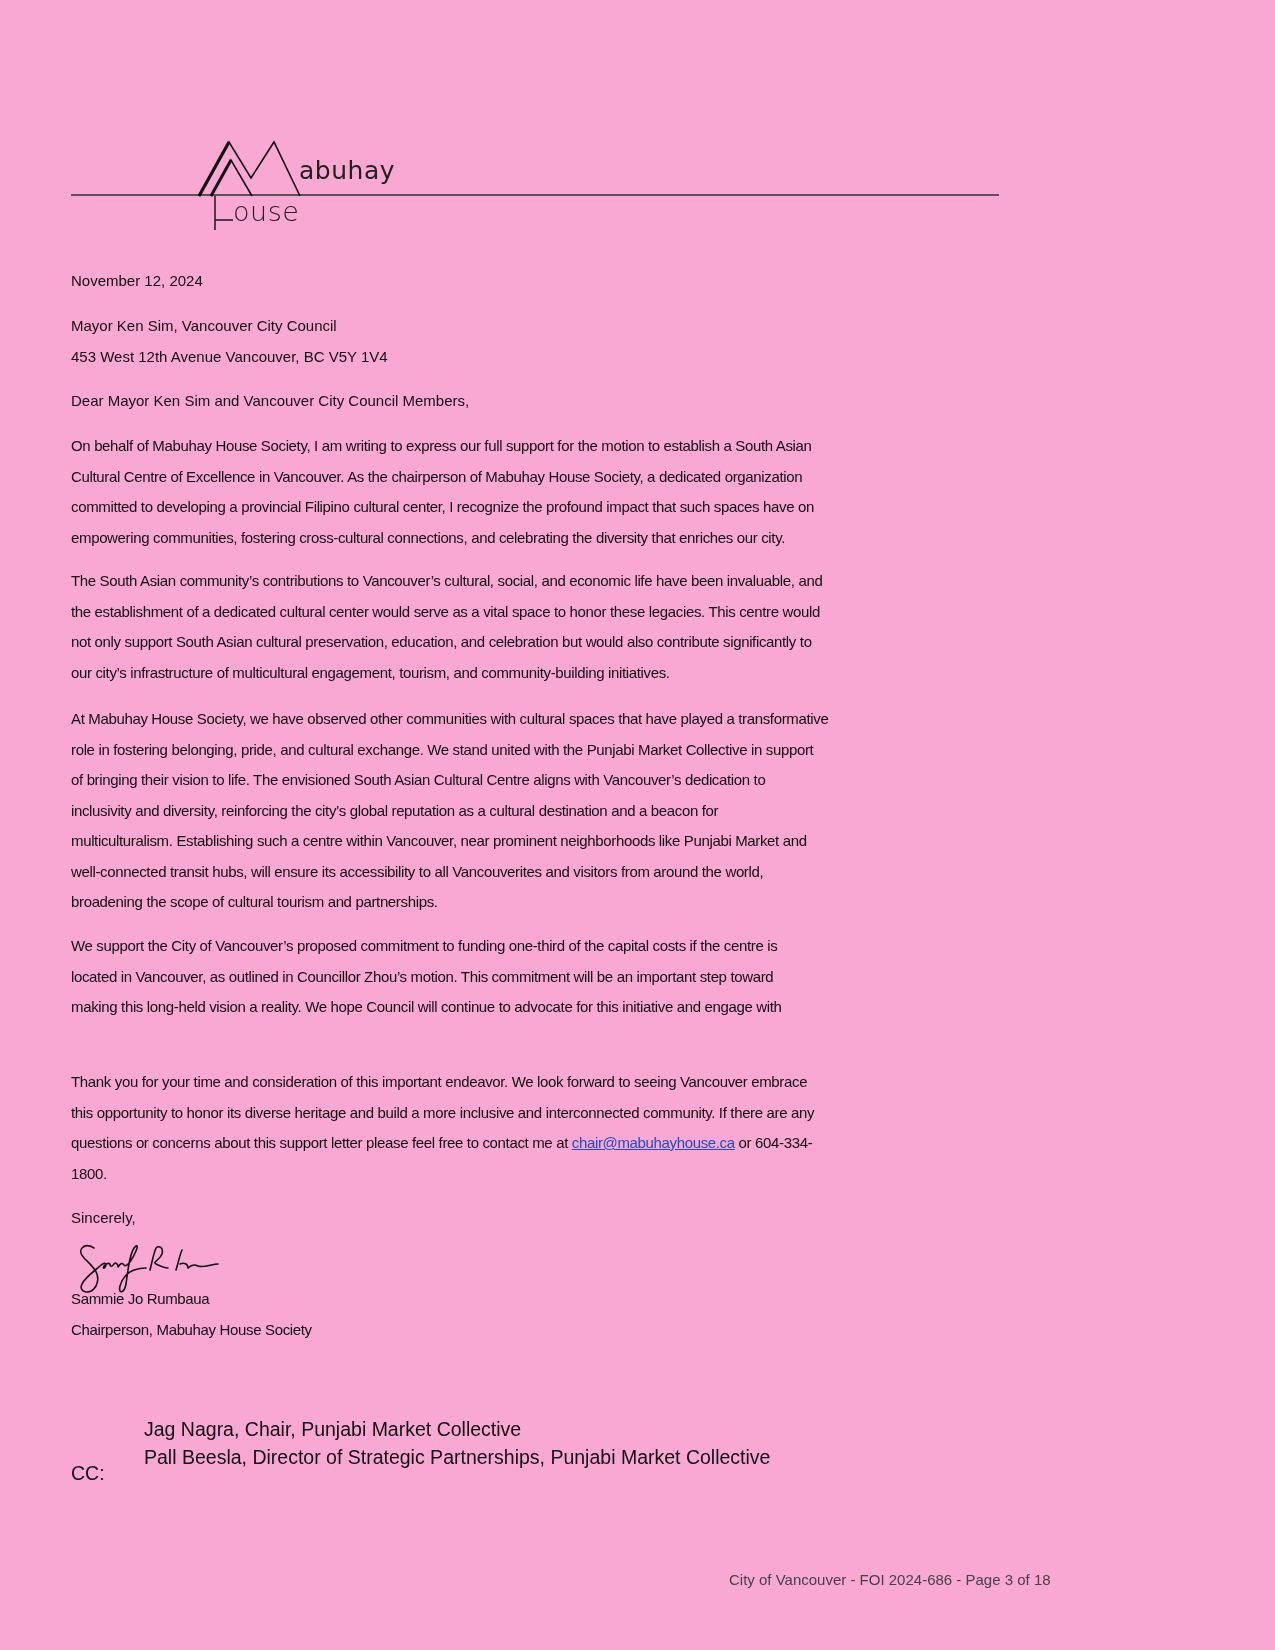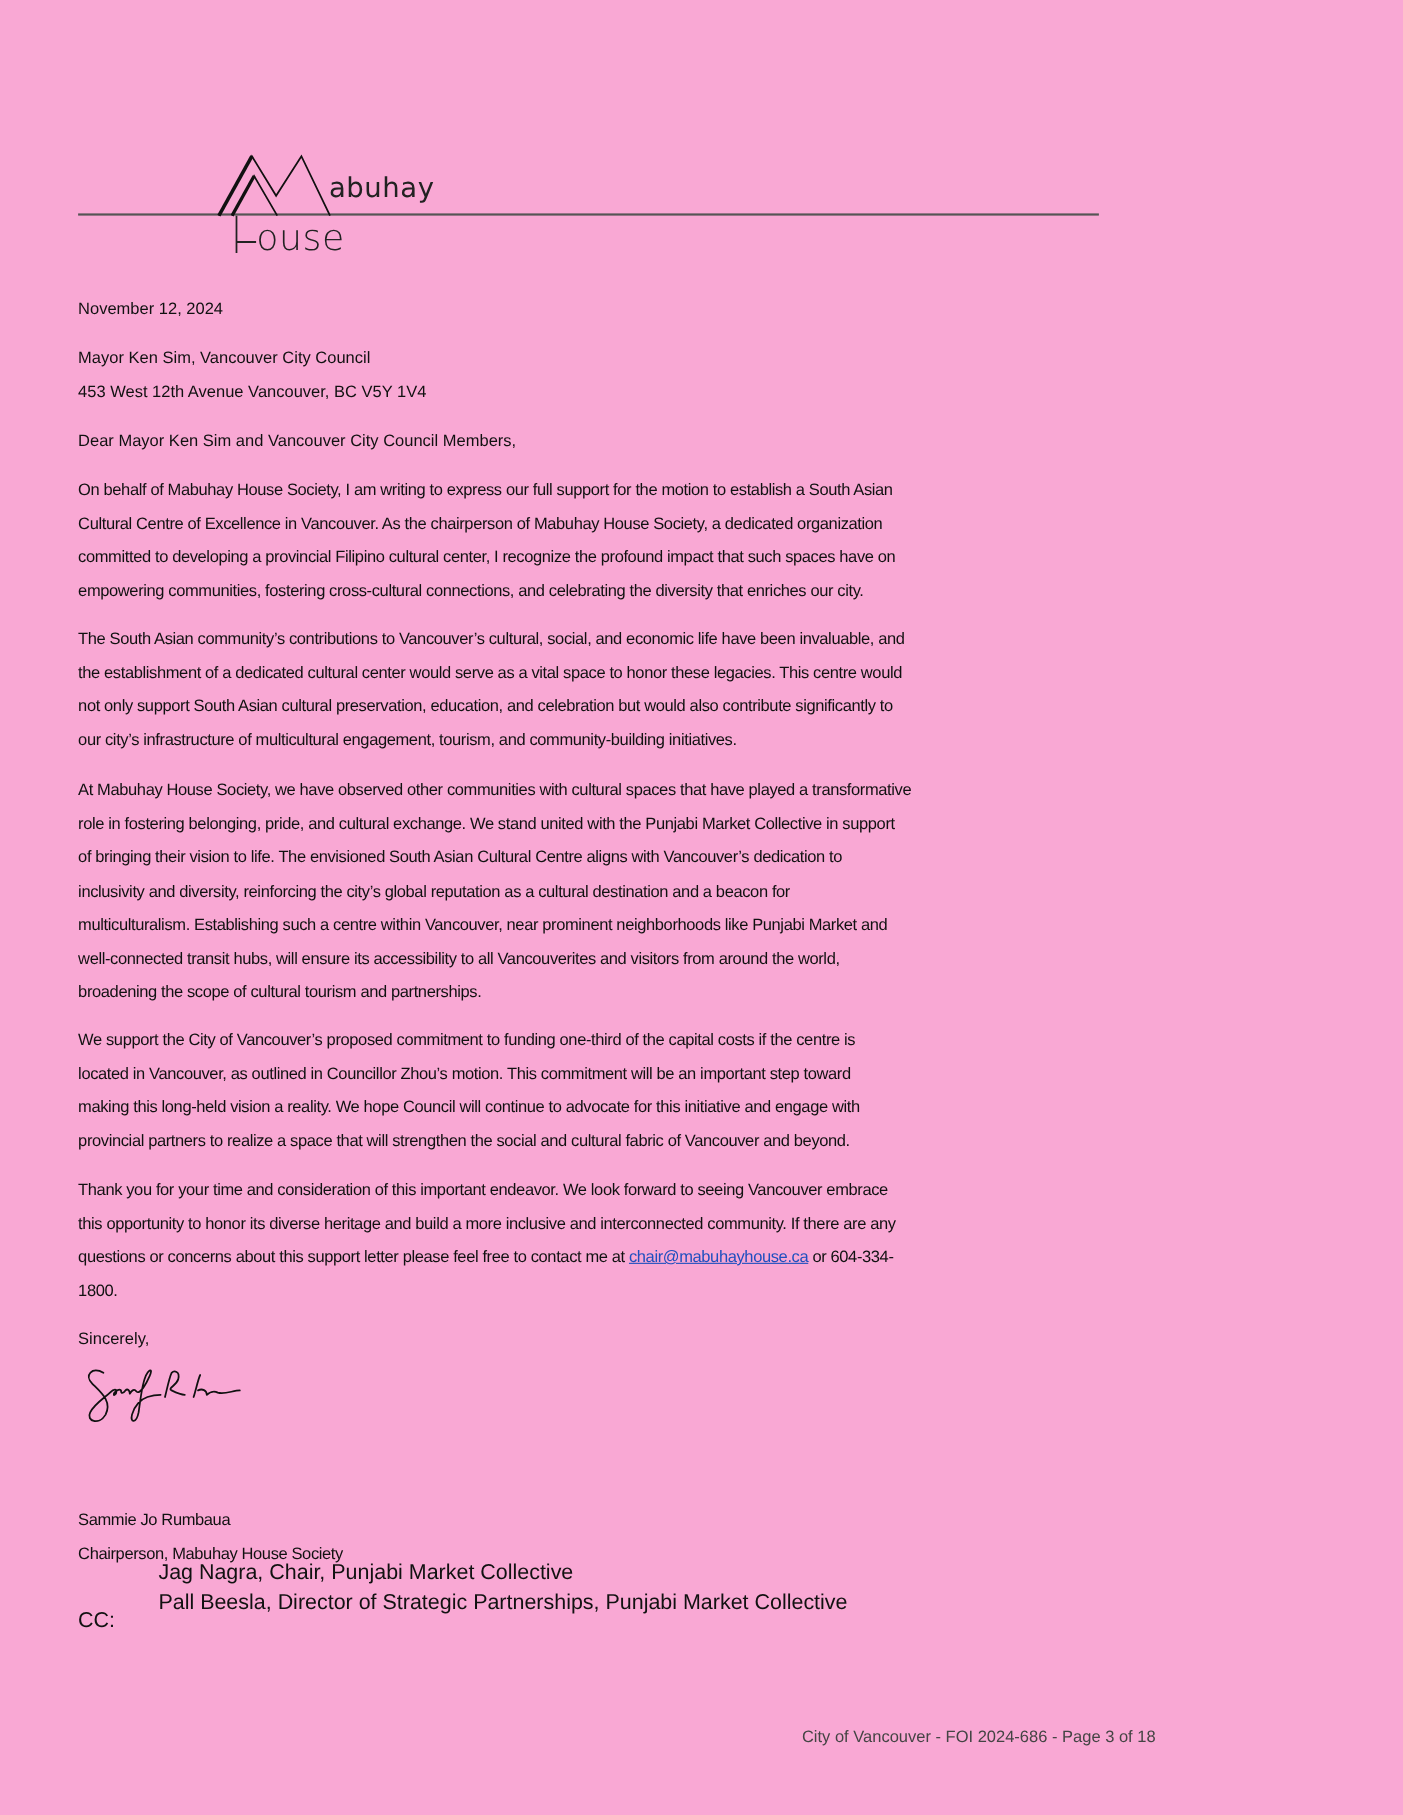--- a/index.html
+++ b/index.html
@@ -12,21 +12,21 @@
     .letterhead .rule {
       position: absolute; left: 0; top: 54px; width: 928px; height: 2px; background: #555555;
     }
     .letterhead svg.logo-mark { position: absolute; left: 125px; top: 0; width: 110px; height: 60px; }
     .logo-word-top {
       position: absolute; left: 228px; top: 16px;
       font-family: "DejaVu Sans", sans-serif; font-size: 25px; color: #222; letter-spacing: 0.5px;
     }
     .logo-word-bottom {
       position: absolute; left: 148px; top: 56px;
-      font-family: "DejaVu Sans", sans-serif; font-size: 33px; color: #222; letter-spacing: 0.5px;
+      font-family: "DejaVu Sans", sans-serif; font-size: 27px; color: #222; letter-spacing: 0.5px;
       font-weight: 300;
     }
     .logo-H {
       position: absolute; left: 142px; top: 56px; width: 20px; height: 34px;
     }
     .body-text {
       font-family: Liberation Sans, sans-serif;
       font-size: 15px; color: #111; line-height: 30.5px;
     }
     .blk { position: absolute; left: 71px; }
@@ -100,21 +100,20 @@
     <span class="line">inclusivity and diversity, reinforcing the city’s global reputation as a cultural destination and a beacon for</span>
     <span class="line">multiculturalism. Establishing such a centre within Vancouver, near prominent neighborhoods like Punjabi Market and</span>
     <span class="line">well-connected transit hubs, will ensure its accessibility to all Vancouverites and visitors from around the world,</span>
     <span class="line">broadening the scope of cultural tourism and partnerships.</span>
   </div>
 
   <div class="blk body-text narrow" style="top:931px;">
     <span class="line">We support the City of Vancouver’s proposed commitment to funding one-third of the capital costs if the centre is</span>
     <span class="line">located in Vancouver, as outlined in Councillor Zhou’s motion. This commitment will be an important step toward</span>
     <span class="line">making this long-held vision a reality. We hope Council will continue to advocate for this initiative and engage with</span>
-    <span class="line">provincial partners to realize a space that will strengthen the social and cultural fabric of Vancouver and beyond.</span>
   </div>
 
   <div class="blk body-text narrow" style="top:1067px;">
     <span class="line">Thank you for your time and consideration of this important endeavor. We look forward to seeing Vancouver embrace</span>
     <span class="line">this opportunity to honor its diverse heritage and build a more inclusive and interconnected community. If there are any</span>
     <span class="line"><span>questions or concerns about this support letter please feel free to contact me at </span><a class="email" href="mailto:chair@mabuhayhouse.ca">chair@mabuhayhouse.ca</a><span> or 604-334-</span></span>
     <span class="line">1800.</span>
   </div>
 
   <div class="blk body-text" style="top:1203px;">
@@ -124,21 +123,21 @@
   <svg class="signature" viewBox="0 0 160 60">
     <path d="M22,8 C12,2 4,10 12,18 C20,26 30,34 24,46 C18,56 6,52 10,44 C14,36 24,30 28,26
              C30,24 32,22 34,24 C34,28 30,30 32,26 C34,24 36,22 38,24 C38,27 40,27 42,24
              C44,22 46,24 46,27 C48,24 50,22 52,25 C54,27 56,24 58,22
              C62,16 68,4 64,6 C58,10 56,30 54,44 C52,54 46,54 48,46 C50,38 56,32 62,30
              C68,28 72,28 74,28
              M78,30 C80,22 82,12 84,8 C86,6 92,6 90,14 C88,20 80,22 84,24 C88,26 92,28 96,28
              M104,30 C106,24 108,14 110,10 M108,24 C112,22 116,24 116,28 C118,26 122,24 126,26 C132,28 140,24 146,24" fill="none" stroke="#111" stroke-width="1.6" stroke-linecap="round" stroke-linejoin="round"></path>
   </svg>
 
-  <div class="blk body-text narrow" style="top:1367px;">
+  <div class="blk body-text narrow" style="top:1284px;">
     <span class="line">Sammie Jo Rumbaua</span>
     <span class="line">Chairperson, Mabuhay House Society</span>
   </div>
 
   <div class="cc">
     <span class="label">CC:</span>
     <div class="names">
       <div>Jag Nagra, Chair, Punjabi Market Collective</div>
       <div>Pall Beesla, Director of Strategic Partnerships, Punjabi Market Collective</div>
     </div>

